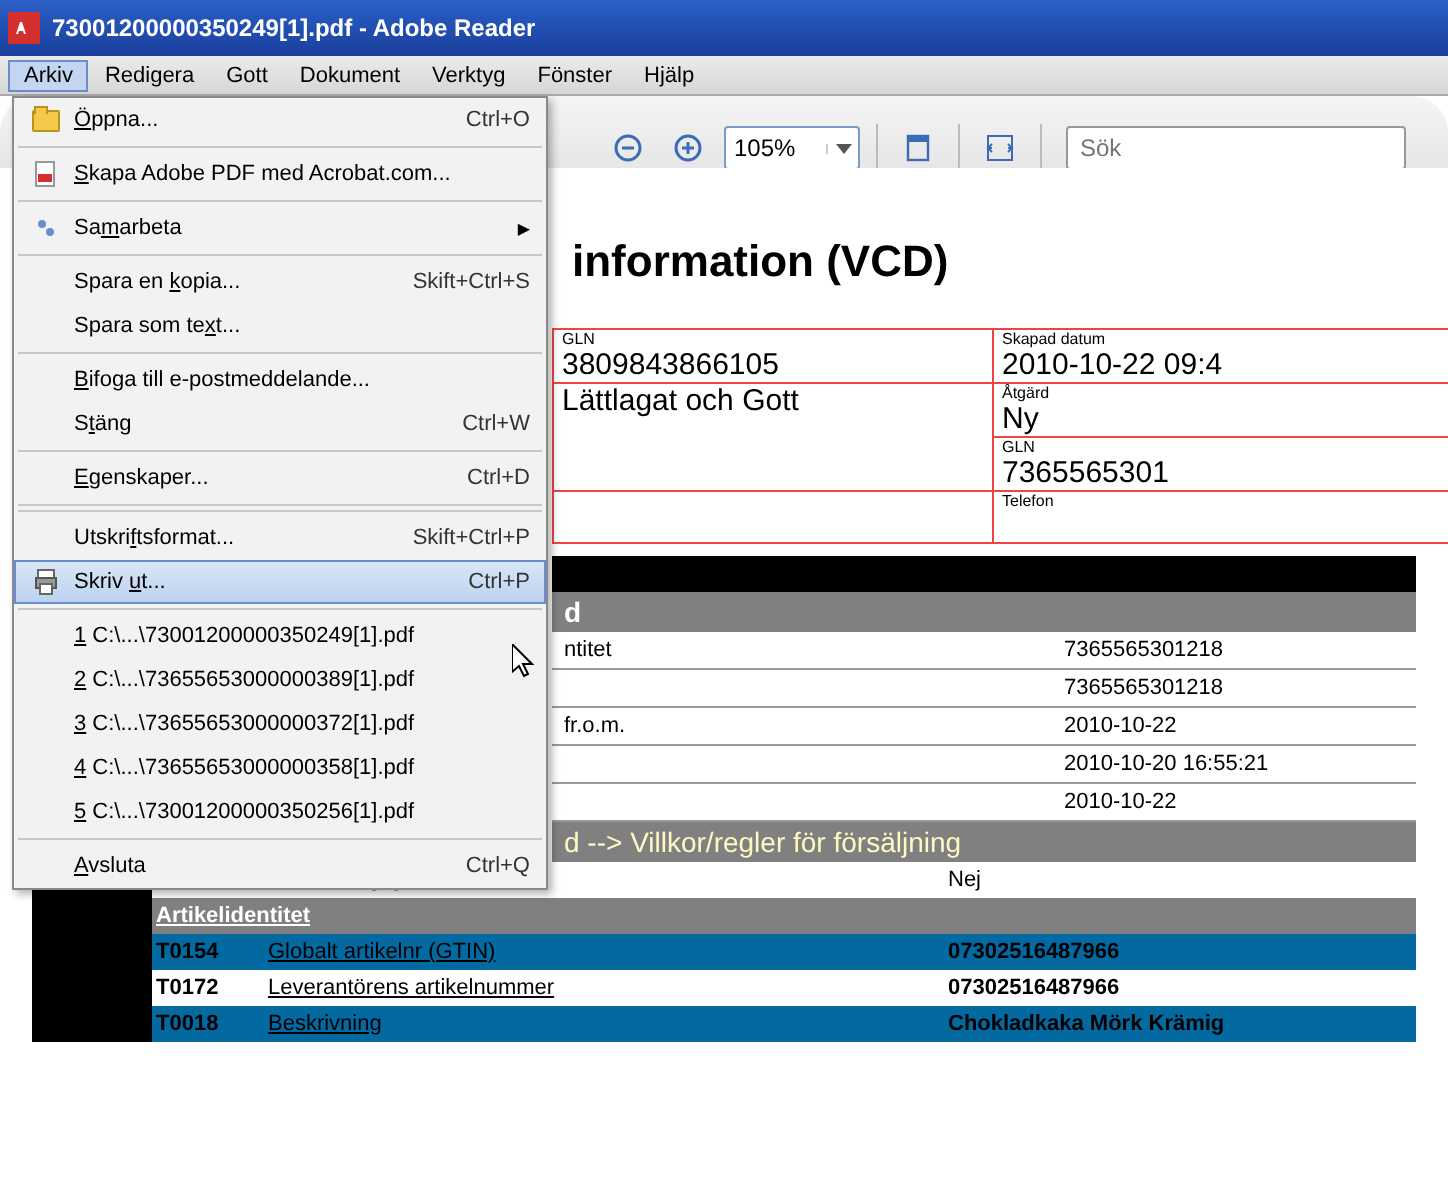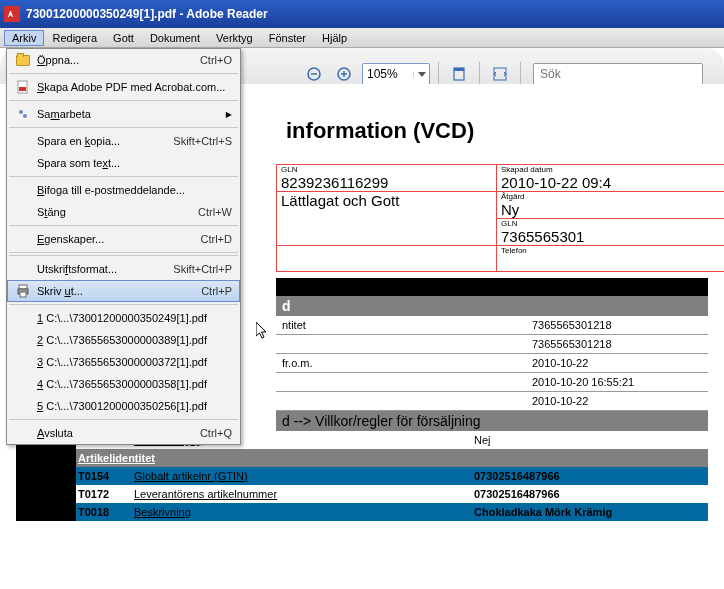--- a/index.html
+++ b/index.html
@@ -16,21 +16,21 @@
 
 .toolbar { background: linear-gradient(#f5f5f5, #e0e0e0); height: 53px; display: flex; align-items: center; padding: 0 6px; border-bottom: 1px solid #999; gap: 6px; position: relative; border-radius: 18px; }
 .tb-btn { width: 24px; height: 24px; border: 1px solid transparent; display: flex; align-items: center; justify-content: center; border-radius: 3px; }
 .tb-sep { width: 1px; height: 24px; background: #bbb; margin: 0 2px; }
 .zoom-box { display: flex; align-items: center; background: #fff; border: 1px solid #7a9ac9; border-radius: 2px; height: 22px; }
 .zoom-box input { border: none; width: 50px; padding: 2px 4px; font-size: 12px; outline: none; }
 .zoom-box .dd { width: 16px; border-left: 1px solid #ccc; display: flex; align-items: center; justify-content: center; }
 .search-box { display: flex; align-items: center; background: #fff; border: 1px solid #999; border-radius: 2px; height: 22px; margin-left: 4px; width: 170px; }
 .search-box input { border: none; flex: 1; padding: 2px 6px; font-size: 12px; outline: none; color: #888; }
 
-.dropdown { position: absolute; top: 48px; left: 6px; width: 235px; background: #f2f2f2; border: 1px solid #8a8a8a; box-shadow: 2px 2px 4px rgba(0,0,0,.3); z-index: 100; }
+.dropdown { position: absolute; top: 48px; left: 6px; width: 268px; background: #f2f2f2; border: 1px solid #8a8a8a; box-shadow: 2px 2px 4px rgba(0,0,0,.3); z-index: 100; }
 .dd-row { display: flex; align-items: center; height: 22px; padding: 0 8px 0 4px; position: relative; }
 .dd-row .icon-slot { width: 24px; display: flex; align-items: center; justify-content: center; }
 .dd-row .label { flex: 1; padding-left: 2px; }
 .dd-row .shortcut { color: #333; font-size: 11px; }
 .dd-row.hover { background: linear-gradient(#d9e6f7, #bcd3f0); border: 1px solid #6a8ccc; height: 22px; padding: 0 7px 0 3px; justify-content: space-between; }
 .dd-row.sub::after { content: "▶"; font-size: 8px; position: absolute; right: 8px; }
 .dd-sep { height: 1px; background: #c8c8c8; margin: 2px 2px; }
 .dd-row .u { text-decoration: underline; }
 
 .cursor { position: absolute; top: 322px; left: 256px; z-index: 200; pointer-events: none; }
@@ -44,21 +44,21 @@
 .info-table .small-lbl { font-size: 8px; display: block; line-height: 9px; }
 .info-table .val { font-size: 15px; line-height: 17px; }
 
 .blackbar { background: #000; height: 18px; margin-left: 260px; margin-top: 6px; }
 
 .section-head { background: #808080; color: #fff; font-weight: bold; font-size: 14px; padding: 2px 6px; margin-left: 260px; }
 .data-row { display: flex; border-bottom: 1px solid #999; margin-left: 260px; font-size: 14px; }
 .data-row .c1 { width: 250px; padding: 3px 6px; }
 .data-row .c2 { flex: 1; padding: 3px 6px; }
 
-.section-head2 { background: #808080; color: #000000; font-size: 14px; padding: 2px 6px; margin-left: 260px; }
+.section-head2 { background: #808080; color: #fef9c3; font-size: 14px; padding: 2px 6px; margin-left: 260px; }
 .lower-block { margin-left: 0; }
 .lower-row { display: flex; font-size: 14px; background: #fff; }
 .lower-row.hi { background: #0369a1; }
 .lower-row.sh { background: #808080; color: #fff; font-weight: bold; }
 .lower-row .m { width: 60px; background: #000; }
 .lower-row .code { width: 56px; padding: 3px 2px; font-weight: bold; }
 .lower-row .desc { width: 340px; padding: 3px 2px; text-decoration: underline; }
 .lower-row .val2 { flex: 1; padding: 3px 2px; font-weight: bold; }
 .lower-row.plain .code, .lower-row.plain .desc, .lower-row.plain .val2 { font-weight: normal; }
 .lower-row.sh .code, .lower-row.sh .desc { font-weight: bold; }
@@ -240,21 +240,21 @@
     </svg>
 </div>
 
 <div class="doc-area">
   <div class="page">
     <div class="page-title">information (VCD)</div>
 
     <table class="info-table">
       <tbody>
           <tr>
-        <td style="width:220px"><span class="small-lbl">GLN</span><span class="val">8239236116299</span></td>
+        <td style="width:220px"><span class="small-lbl">GLN</span><span class="val">3809843866105</span></td>
         <td><span class="small-lbl">Skapad datum</span><span class="val">2010-10-22 09:4</span></td>
       </tr>
       <tr>
         <td rowspan="2"><span class="val">Lättlagat och Gott</span></td>
         <td><span class="small-lbl">Åtgärd</span><span class="val">Ny</span></td>
       </tr>
       <tr>
         <td><span class="small-lbl">GLN</span><span class="val">7365565301</span></td>
       </tr>
       <tr>

